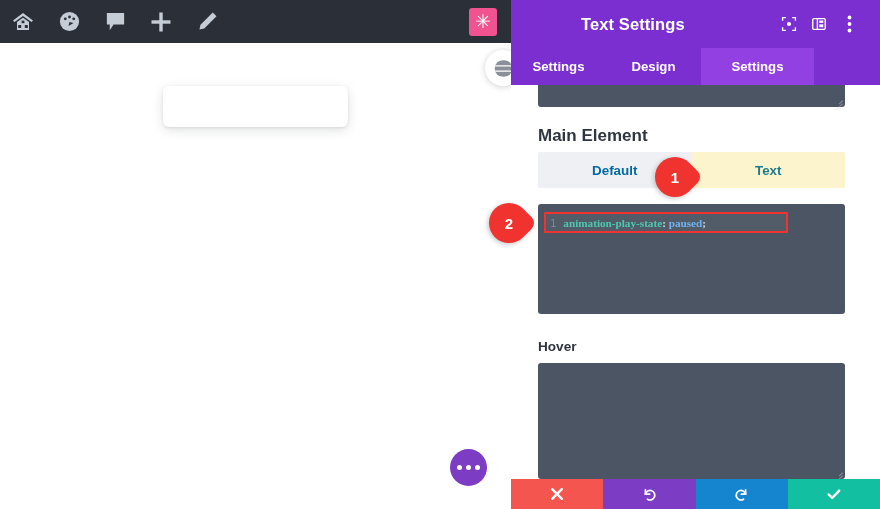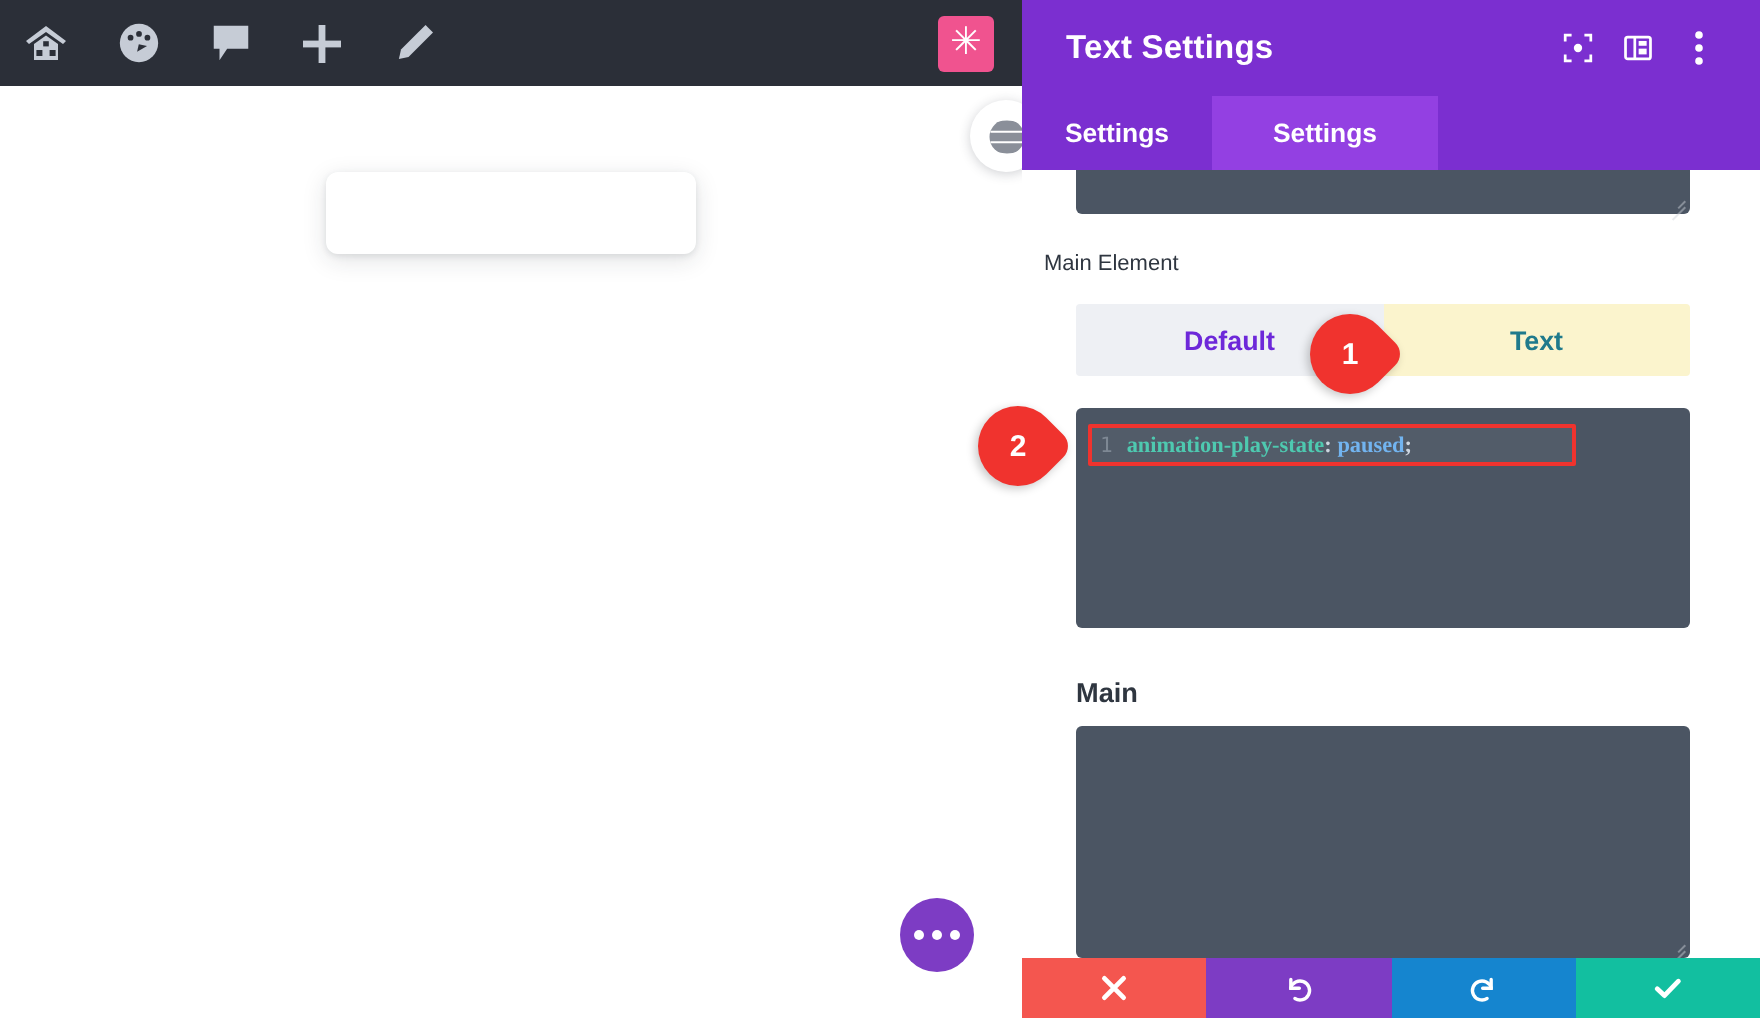--- a/index.html
+++ b/index.html
@@ -66,20 +66,21 @@
     position: absolute; left: 511px; top: 0; width: 369px; height: 509px;
     background: #ffffff; overflow: hidden;
   }
   #panel-header {
     height: 48px; background: #7b2fd0;
     display: flex; align-items: center; padding: 0 16px 0 22px;
   }
   #panel-title {
     color: #ffffff; font-size: 16.5px; font-weight: bold; letter-spacing: .1px;
     flex: 1 1 auto;
+    margin-left: 48px;
   }
   .hdr-icon {
     width: 30px; height: 30px; display: flex; align-items: center; justify-content: center;
     color: #ffffff;
   }
 
   #panel-tabs { height: 37px; background: #7b2fd0; display: flex; }
   .tab {
     display: flex; align-items: center; justify-content: center;
     color: #ffffff; font-size: 13.2px; font-weight: bold;
@@ -107,32 +108,32 @@
   }
   .resize-grip::before { width: 9px; bottom: 1px; transform: rotate(-45deg); transform-origin: right bottom; }
   .resize-grip::after  { width: 5px; bottom: 4px; transform: rotate(-45deg); transform-origin: right bottom; }
 
   #textarea-before {
     position: absolute; left: 27px; top: 0px; width: 307px; height: 22px;
     border-radius: 0 0 3px 3px;
   }
 
   #label-main-element {
-    position: absolute; left: 11px; top: 41px;
-    font-size: 11px; color: #2f3640; font-weight: normal;
+    position: absolute; left: 27px; top: 41px;
+    font-size: 17px; color: #2f3640; font-weight: bold;
   }
 
   #hover-toggle {
     position: absolute; left: 27px; top: 67px; width: 307px; height: 36px;
     display: flex; border-radius: 2px; overflow: hidden;
   }
   #toggle-default {
     width: 50%; height: 36px; background: #eef0f4;
     display: flex; align-items: center; justify-content: center;
-    color: #6d28d9; font-size: 13.4px; font-weight: bold;
+    color: #0369a1; font-size: 13.4px; font-weight: bold;
   }
   #toggle-hover {
     width: 50%; height: 36px; background: #fbf4cd;
     display: flex; align-items: center; justify-content: center;
     color: #1f7a8c; font-size: 13.4px; font-weight: bold;
   }
 
   #code-editor {
     position: absolute; left: 27px; top: 119px; width: 307px; height: 110px;
     background: #4b5563; border-radius: 3px; padding: 8px 6px 0 6px;
@@ -296,20 +297,21 @@
         <svg width="5" height="18" viewBox="0 0 5 18" fill="currentColor">
           <circle cx="2.5" cy="2.5" r="1.9"></circle>
           <circle cx="2.5" cy="9" r="1.9"></circle>
           <circle cx="2.5" cy="15.5" r="1.9"></circle>
         </svg>
       </div>
     </div>
 
     <div id="panel-tabs">
       <div class="tab tab-content">Settings</div>
+      <div class="tab tab-design">Design</div>
       <div class="tab tab-advanced">Settings</div>
       <div class="tab tab-rest"></div>
     </div>
 
     <div id="panel-body">
 
       <div id="textarea-before" class="textarea-box">
         <span class="resize-grip"></span>
       </div>
 
@@ -320,21 +322,21 @@
         <div id="toggle-hover">Text</div>
       </div>
 
       <div id="code-editor">
         <div id="code-line-wrap">
           <span id="code-gutter">1</span>
           <span id="code-text"><span class="tok-prop">animation-play-state</span><span class="tok-punc">:</span><span class="tok-punc"> </span><span class="tok-val">paused</span><span class="tok-punc">;</span></span>
         </div>
       </div>
 
-      <div id="label-after">Main</div>
+      <div id="label-after">Hover</div>
 
       <div id="textarea-after" class="textarea-box">
         <span class="resize-grip"></span>
       </div>
     </div>
 
   </div>
 
   <div class="pin" id="pin-1">
     <span class="blob"></span>

